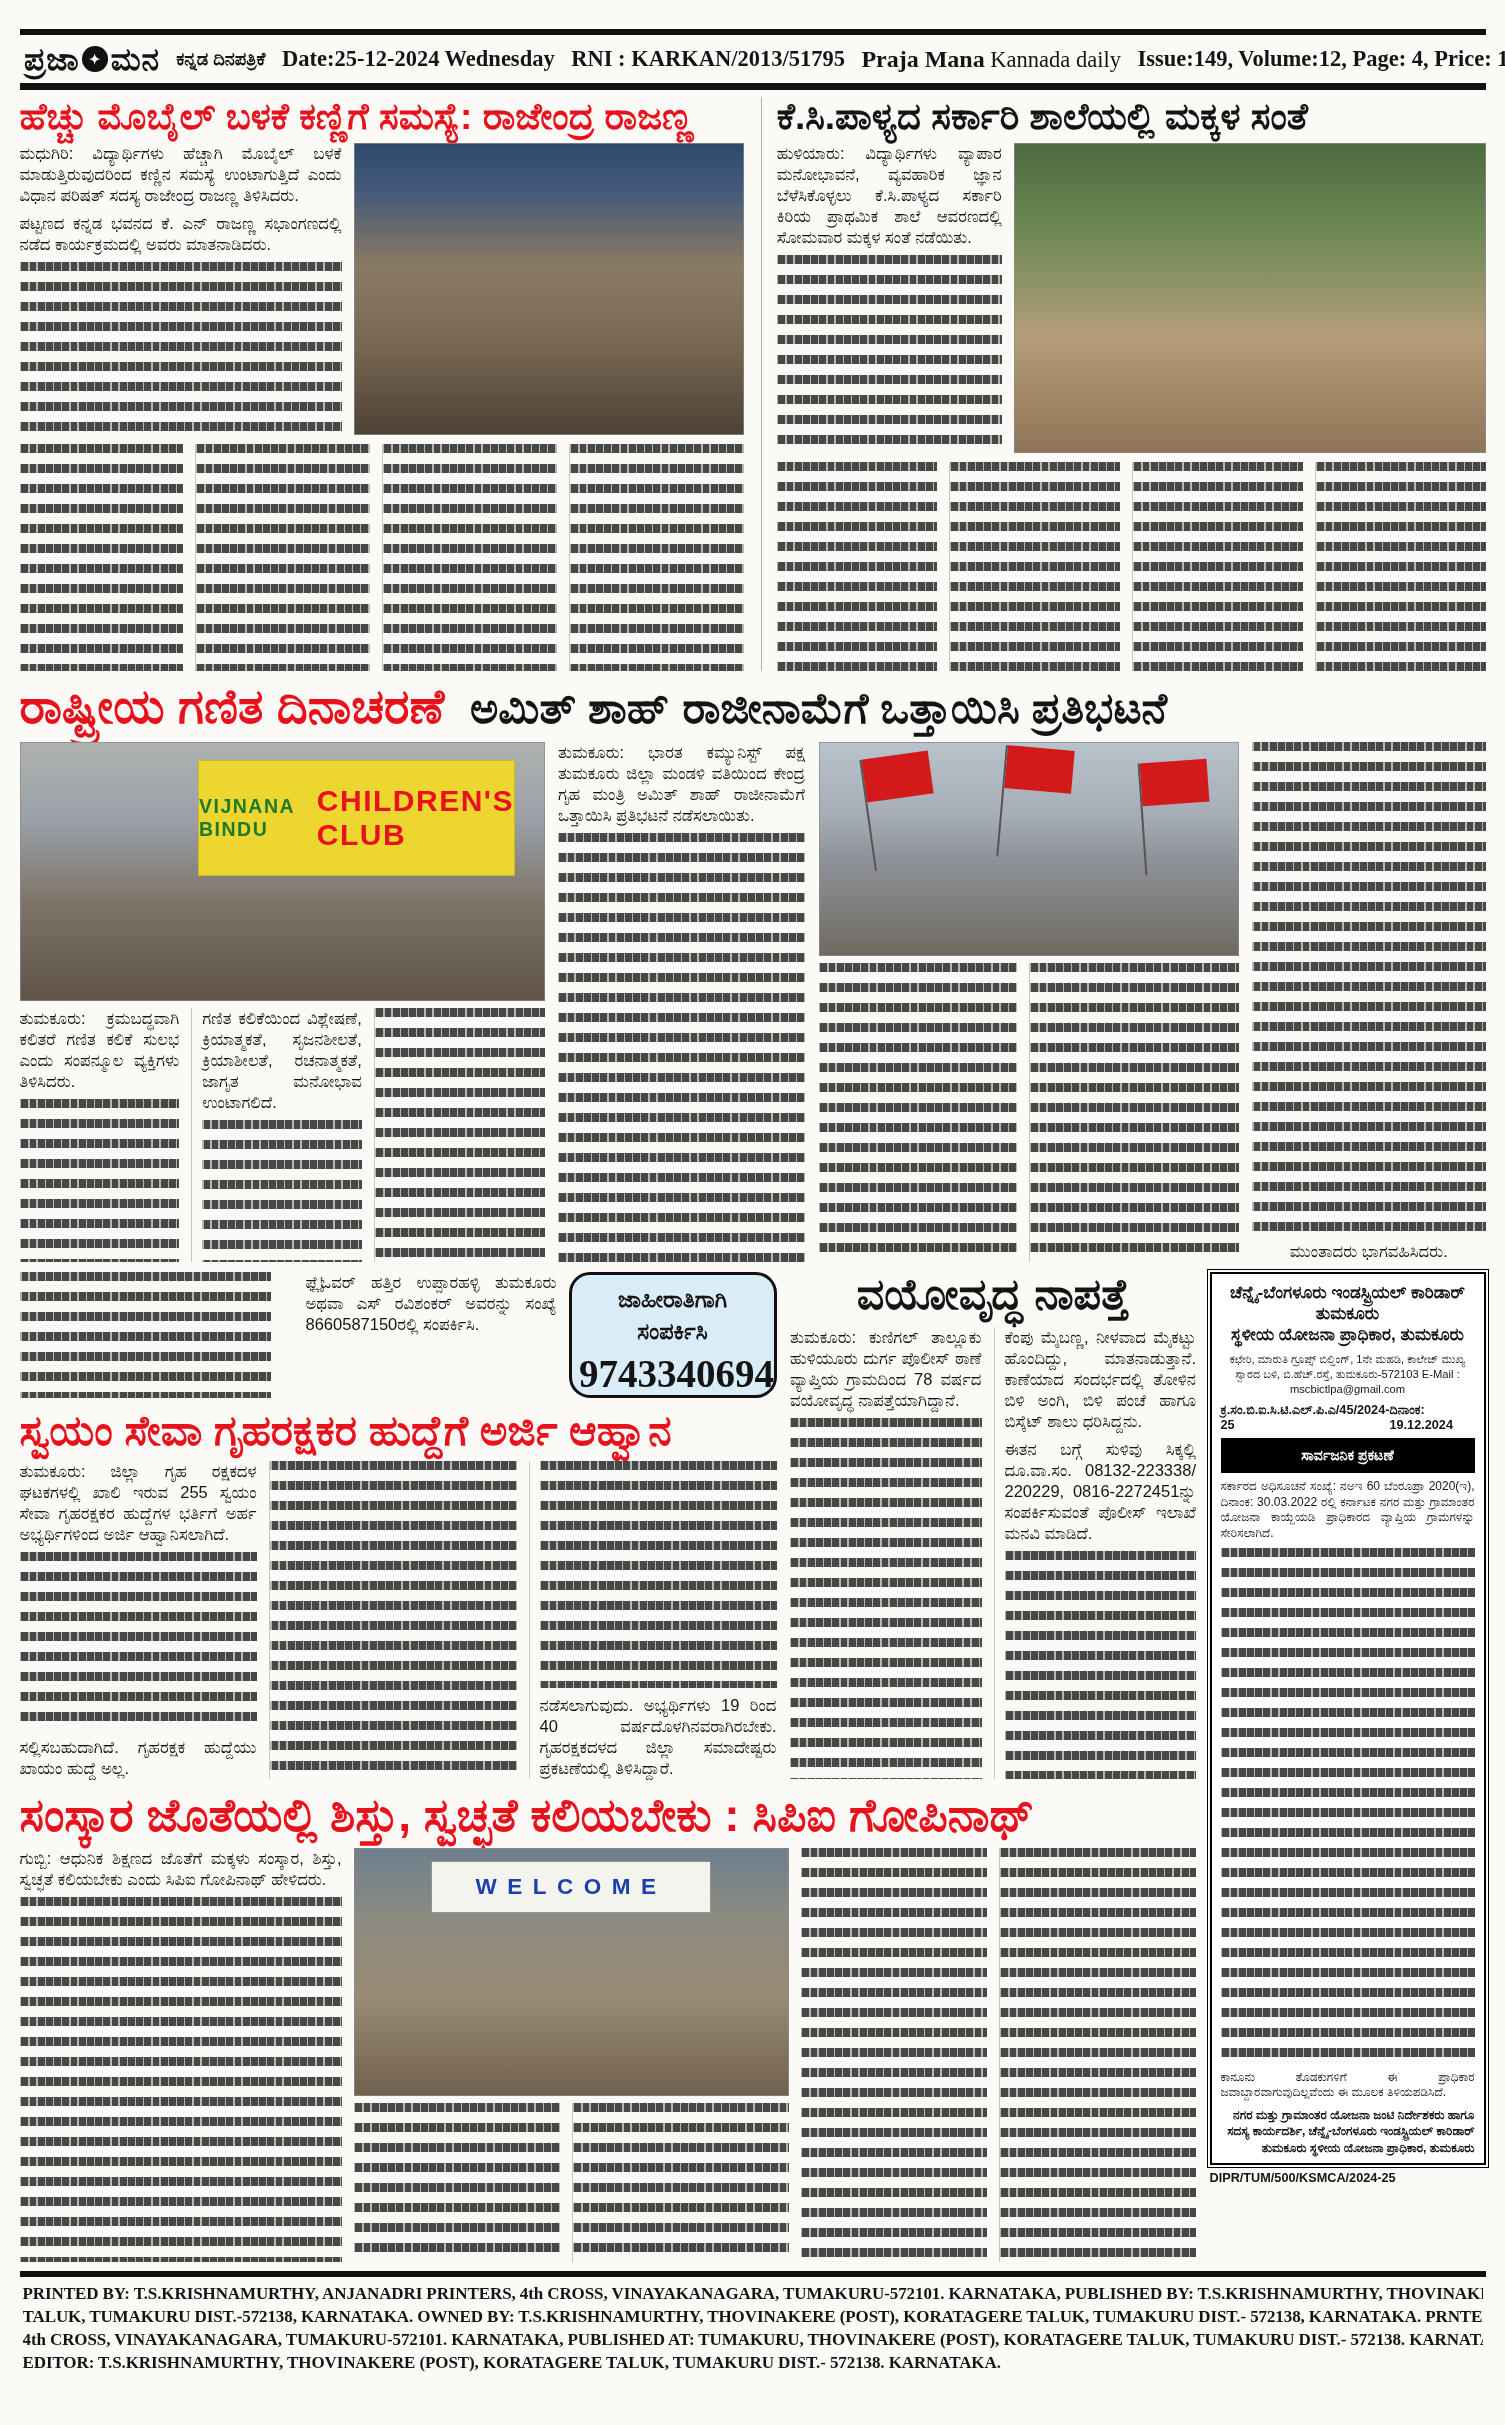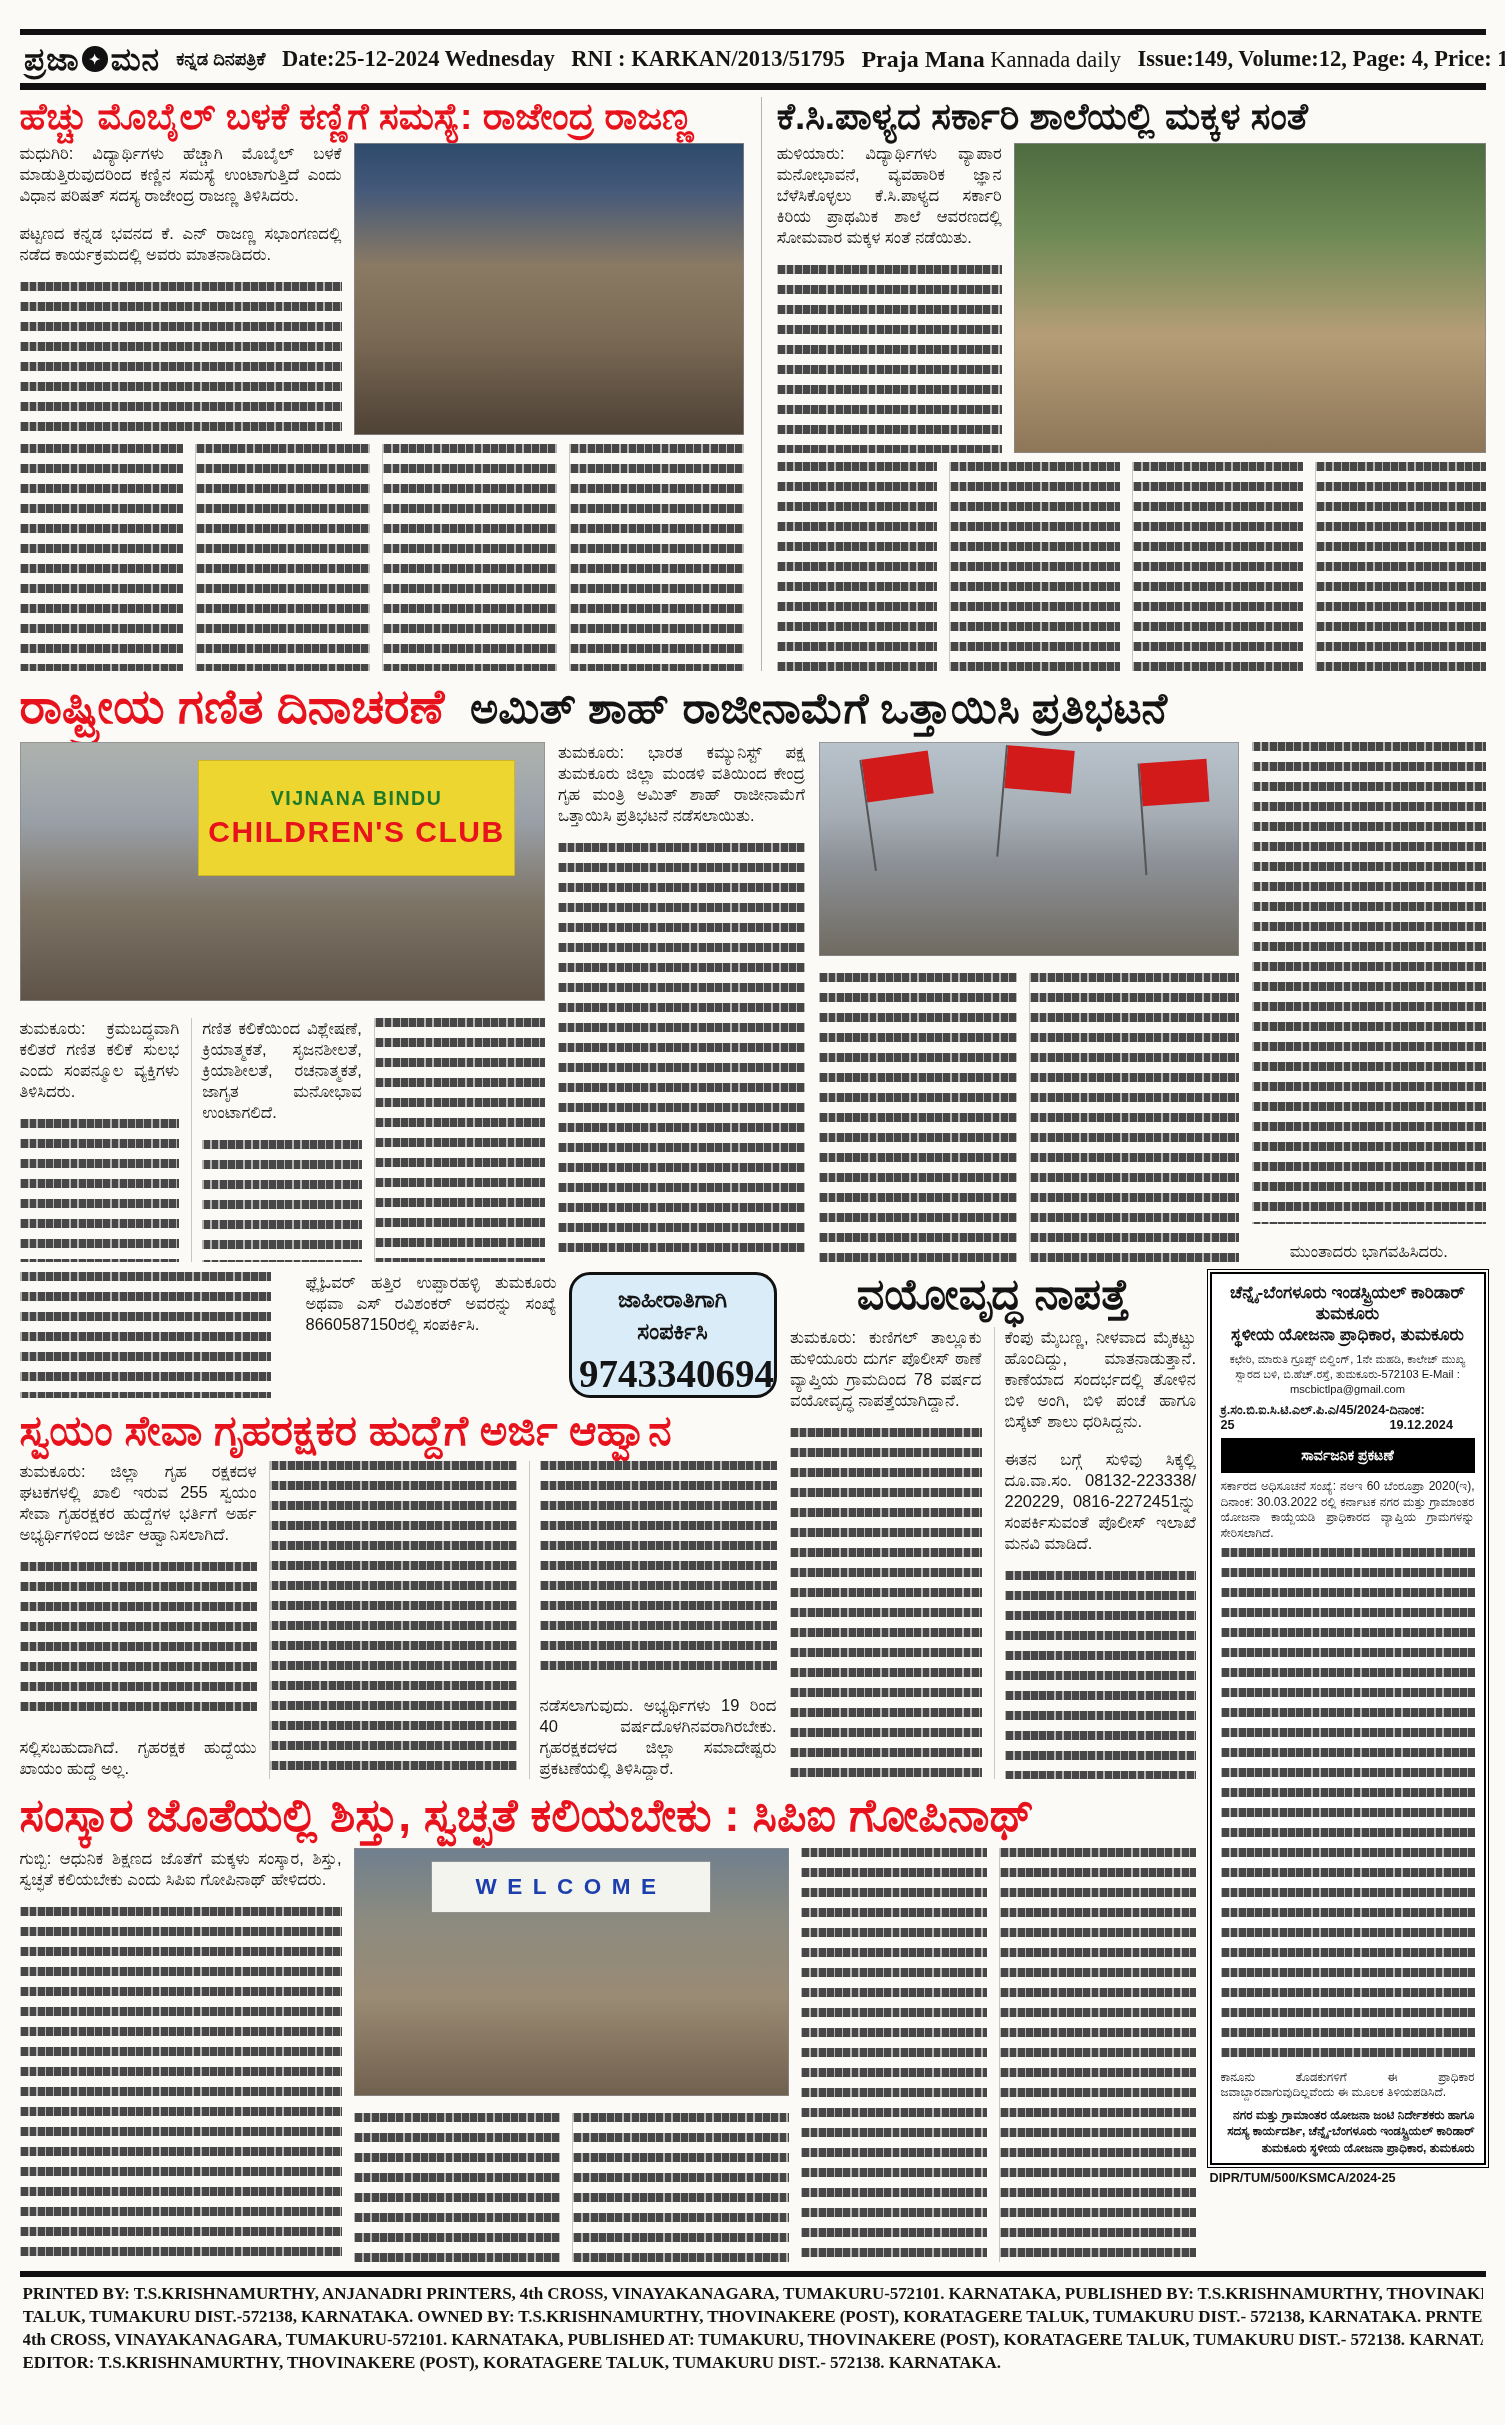--- a/index.html
+++ b/index.html
@@ -31,31 +31,31 @@
 
   
   .lead{font-size:16.5px;line-height:21px;text-align:justify;}
   .greek{background:
       repeating-linear-gradient(90deg, rgba(251,250,246,.62) 0 1.5px, rgba(0,0,0,0) 1.5px 8.2px),
       repeating-linear-gradient(180deg,#474747 0 9px, rgba(0,0,0,0) 9px 20px);}
   .cols{display:flex;gap:12px;}
   .col{flex:1;min-width:0;}
   .col + .col{border-left:0.7px solid #c8c6c0;padding-left:10px;}
   .fill{flex:1;}
-  .vstack{display:flex;flex-direction:column;gap:17px;justify-content:space-between;}
+  .vstack{display:flex;flex-direction:column;gap:7px;justify-content:space-between;}
 
   
   .photo{position:relative;box-shadow:inset 0 0 0 0.7px #8a8a8a;overflow:hidden;}
   .photo-a1{background:linear-gradient(180deg,#2e4a6b 0%,#44597a 16%,#8a7a63 42%,#7b6a55 66%,#4e4236 100%);}
   .photo-a2{background:linear-gradient(180deg,#4c6b3f 0%,#6f8a55 30%,#b59d77 62%,#8d7658 100%);}
   .photo-b1{background:linear-gradient(180deg,#aeb2ae 0%,#9aa0a8 30%,#7d7466 62%,#5f5348 100%);}
   .photo-b2{background:linear-gradient(180deg,#b9c3cc 0%,#a5acb4 35%,#8e9298 55%,#6f6a60 100%);}
   .photo-d{background:linear-gradient(180deg,#6f7f8e 0%,#8b8b80 28%,#9a8b74 60%,#70604e 100%);}
   .banner-yellow{position:absolute;top:7%;left:34%;width:60%;height:44%;background:#ecd62f;
-      border:1.5px solid #cdb723;display:flex;flex-direction:column;align-items:center;justify-content:center;gap:4.5px;}
+      border:1.5px solid #cdb723;display:flex;flex-direction:row;align-items:center;justify-content:center;gap:4.5px;}
   .banner-yellow .l1{color:#1c7a2a;font-weight:bold;font-size:19.5px;letter-spacing:1.5px;}
   .banner-yellow .l2{color:#e8121c;font-weight:bold;font-size:30px;letter-spacing:1.5px;}
   .banner-white{position:absolute;top:6%;left:18%;width:64%;height:20%;background:#f4f4ef;
       display:flex;align-items:center;justify-content:center;box-shadow:0 0 0 0.7px #999;}
   .banner-white span{color:#1d3fae;font-weight:bold;font-size:22.5px;letter-spacing:10.5px;}
   .flag{position:absolute;width:67px;height:43px;background:#d31a1a;}
   .flag:after{content:"";position:absolute;left:-2.2px;top:0;width:2.2px;height:112px;background:#555;}
 
   
   .adbox{background:#d9ecf7;border:3px solid #111;border-radius:21px;text-align:center;

